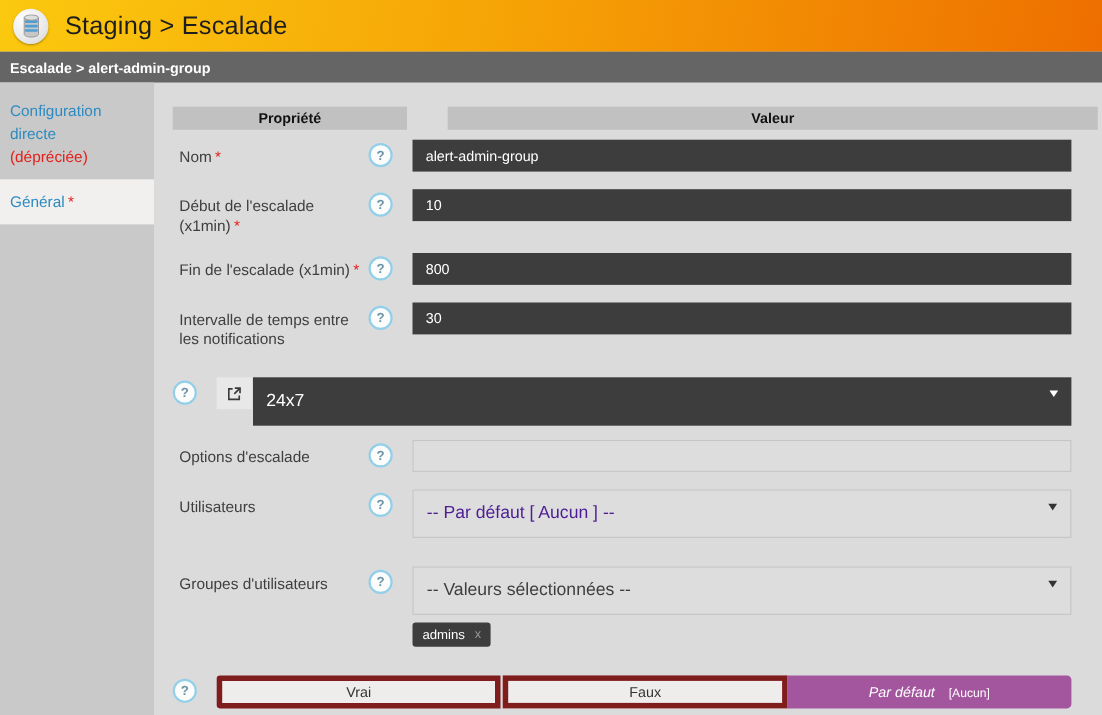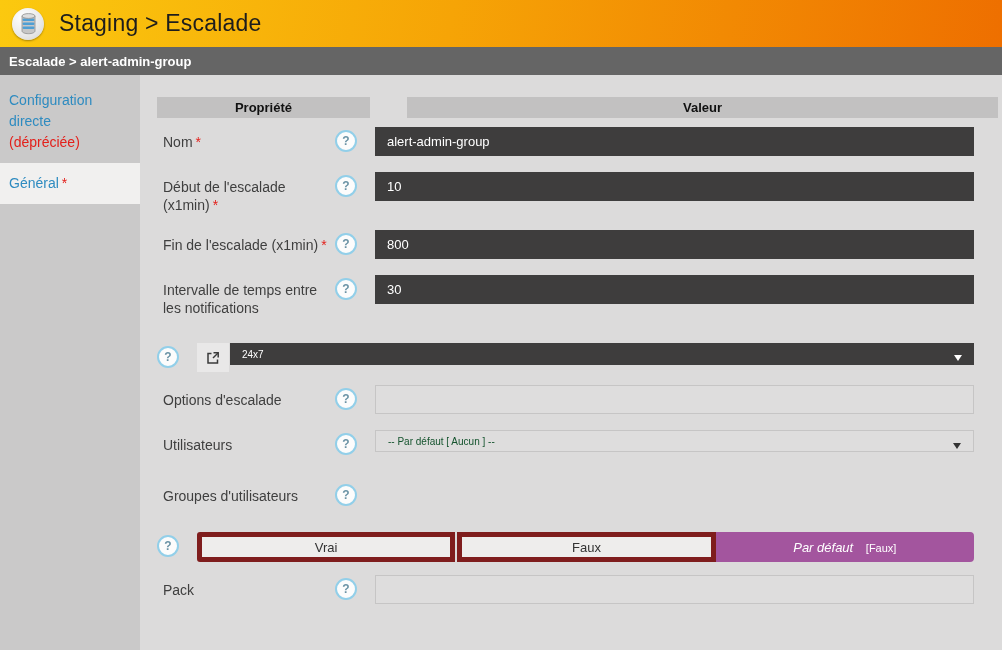--- a/index.html
+++ b/index.html
@@ -79,27 +79,27 @@
 
   .input {
     width:100%; height:29px; font-size:13px;
     font-family:"Liberation Sans", sans-serif;
     padding:0 12px; outline:none; display:block;
   }
   .input.dark { background:#3e3d3d; color:#ffffff; border:none; }
   .input.light { background:#dedddd; color:#3f3f3f; border:1px solid #c6c5c5; }
 
   .select {
-    height:22px; display:flex; align-items:center;
-    padding:0 12px; font-size:10px; cursor:pointer;
+    height:44px; display:flex; align-items:center;
+    padding:0 12px; font-size:16px; cursor:pointer;
     position:relative; flex:1;
   }
   .select.dark { background:#3e3d3d; color:#ffffff; }
   .select.light { background:#dedddd; color:#3f3f3f; border:1px solid #c6c5c5; }
-  .select.purple-text { color:#14532d; }
+  .select.purple-text { color:#4c1d95; }
   .caret {
     position:absolute; right:12px; top:12px;
     width:0; height:0;
     border-left:4.5px solid transparent; border-right:4.5px solid transparent;
     border-top:6px solid #333333;
   }
   .select.dark .caret { border-top-color:#ffffff; }
 
   .select-group { display:flex; }
   .ext-link-btn {
@@ -254,33 +254,43 @@
           <span class="caret"></span>
         </div>
       </div>
     </div>
 
     <div class="form-row gap-lg">
       <div class="row-label"><span>Groupes d'utilisateurs</span></div>
       <div class="row-help">
           <span class="help-icon">?</span>
         </div>
+      <div class="row-value">
+        <div class="select light">
+          <span>-- Valeurs sélectionnées --</span>
+          <span class="caret"></span>
+        </div>
+        <div class="tag">
+          <span>admins</span>
+          <span class="tag-x">x</span>
+        </div>
+      </div>
     </div>
 
     <div class="form-row gap-sm">
       <div class="row-help">
           <span class="help-icon">?</span>
         </div>
       <div class="row-value">
         <div class="tristate">
           <button class="tri-btn">Vrai</button>
           <button class="tri-btn middle">Faux</button>
           <button class="tri-btn selected">
             <span class="it">Par défaut</span>
-            <span class="st">[Faux]</span>
+            <span class="st">[Aucun]</span>
           </button>
         </div>
       </div>
     </div>
 
     <div class="form-row">
       <div class="row-label"><span>Pack</span></div>
       <div class="row-help">
           <span class="help-icon">?</span>
         </div>

